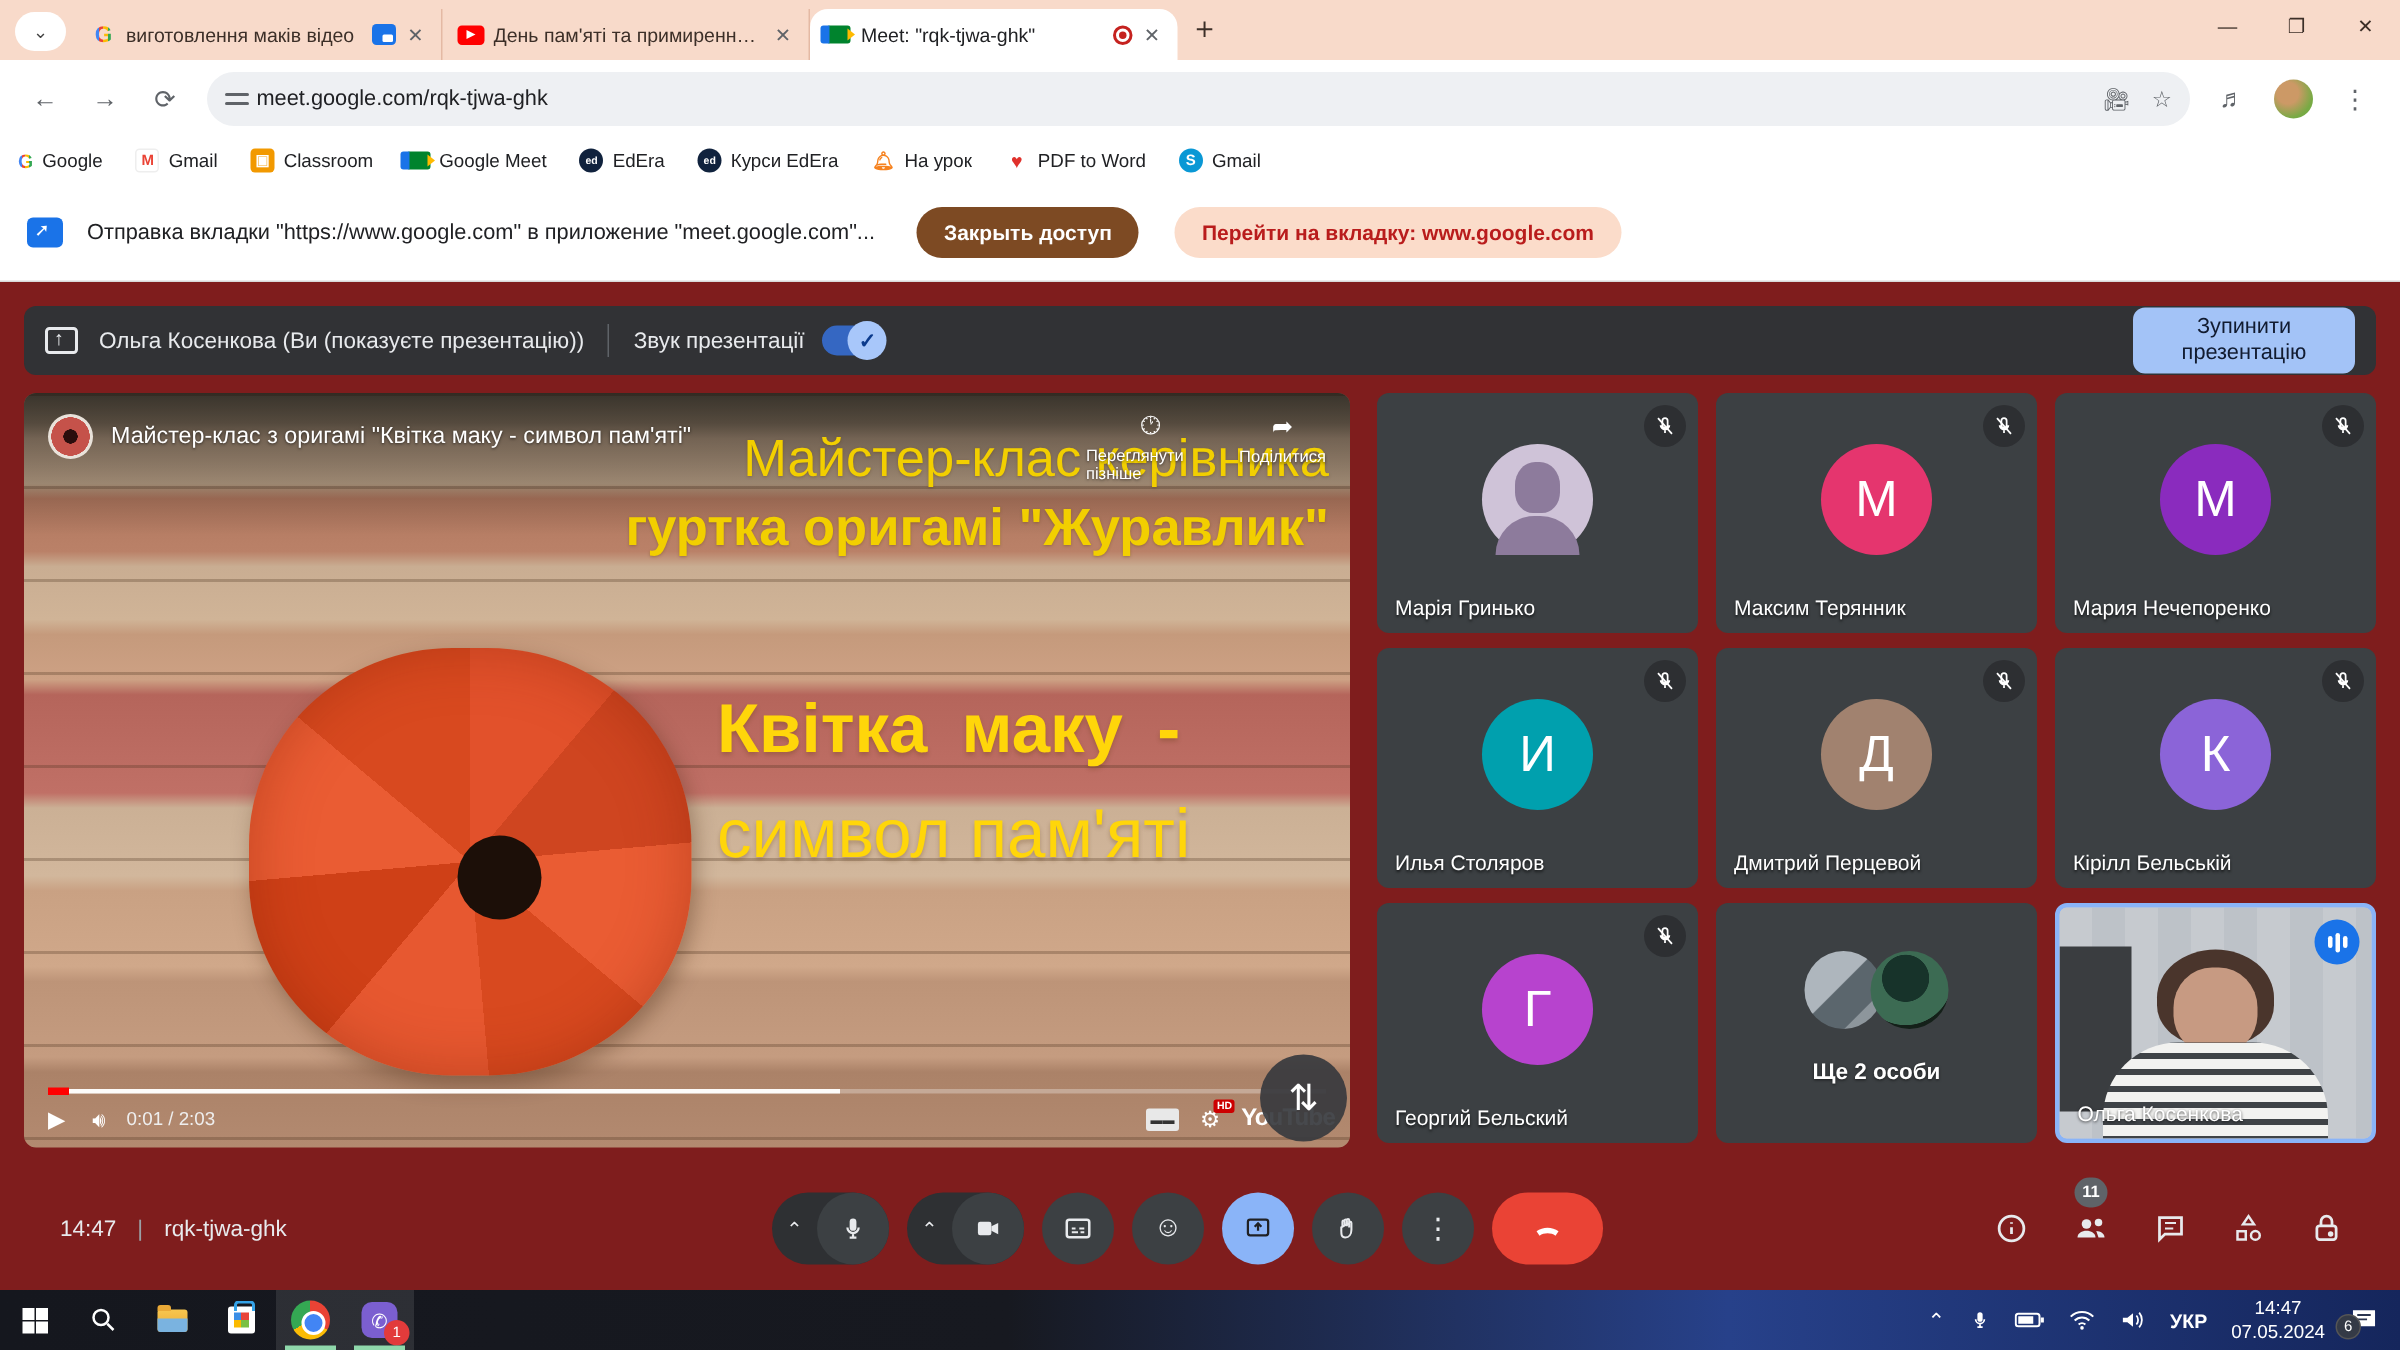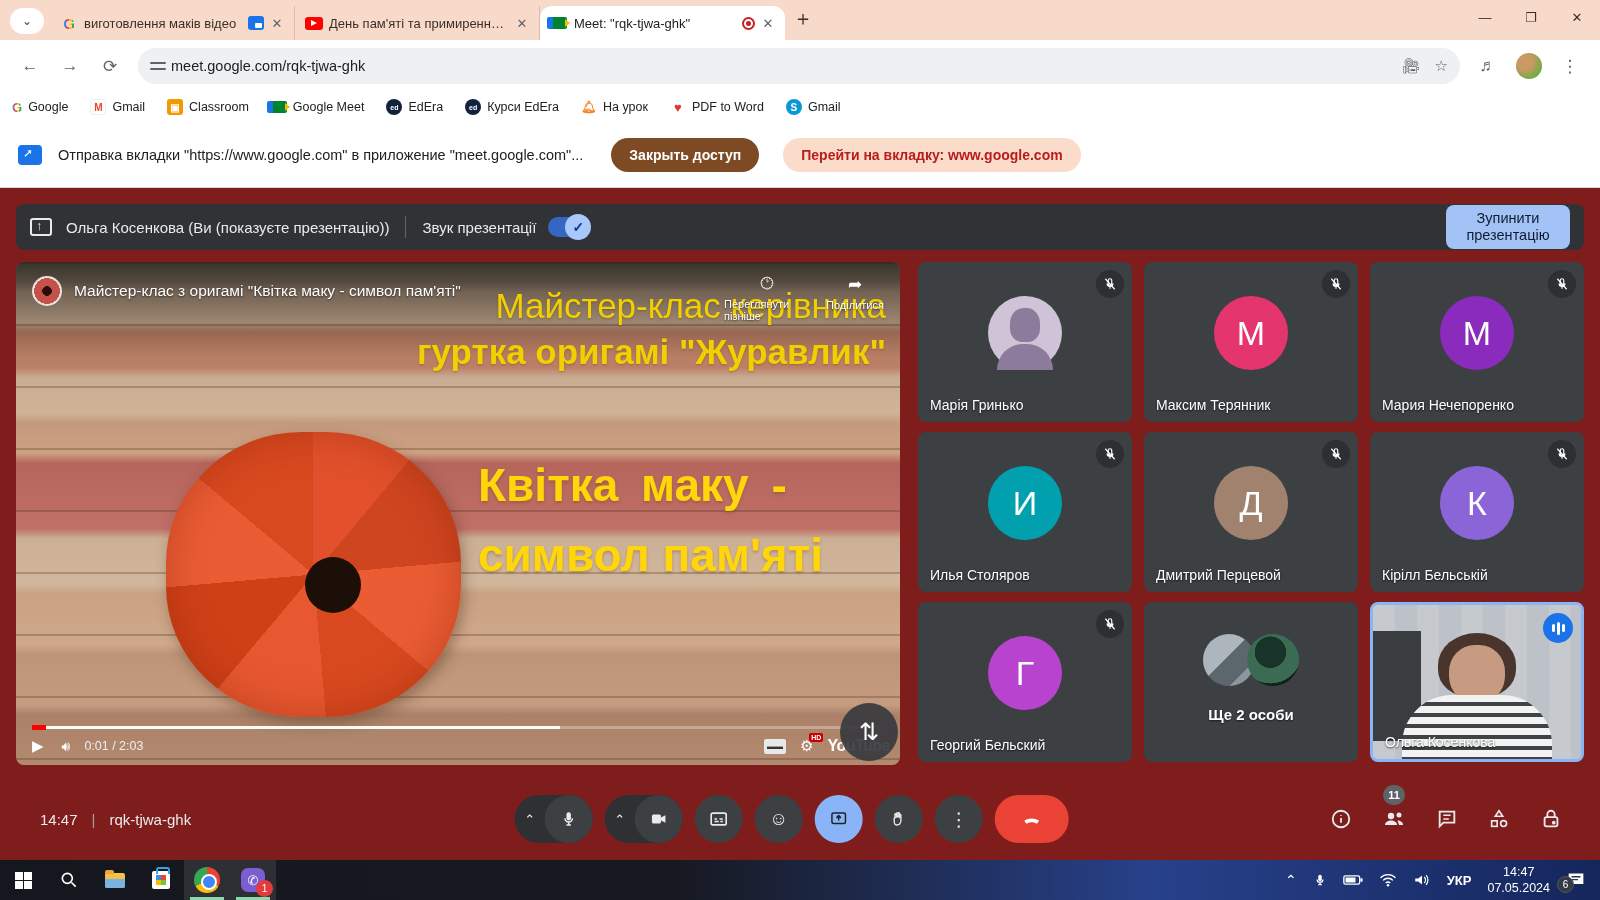--- a/index.html
+++ b/index.html
@@ -71,21 +71,21 @@
   .yt-head { position:absolute; top:14px; left:16px; display:flex; align-items:center; gap:12px; color:#fff; }
   .chan-av { width:30px; height:30px; border-radius:50%; background:radial-gradient(circle at 50% 50%, #2b0d0d 0 22%, #c5524a 23% 60%, #e9e2da 61%); }
   .yt-title { font-size:15.5px; text-shadow:0 1px 2px rgba(0,0,0,.6); }
   .yt-actions { position:absolute; top:12px; right:10px; display:flex; gap:10px; color:#fff; }
   .yt-act { display:flex; flex-direction:column; align-items:center; width:86px; }
   .yt-act .ic { font-size:17px; }
   .yt-act .lbl { font-size:11px; margin-top:4px; text-shadow:0 1px 2px rgba(0,0,0,.6); }
   .ov1 { position:absolute; top:24px; left:430px; right:14px; text-align:right; font-size:35px; font-weight:normal; color:#f2cf00; text-shadow:0 1px 2px rgba(90,60,10,.35); }
   .ov2 { position:absolute; top:70px; left:400px; right:14px; text-align:right; font-size:35px; font-weight:bold; color:#f2cf00; text-shadow:0 1px 2px rgba(90,60,10,.35); }
   .cap1 { position:absolute; top:196px; left:462px; font-size:46px; font-weight:bold; color:#ffd60a; word-spacing:10px; text-shadow:0 2px 3px rgba(100,60,20,.3); }
-  .cap2 { position:absolute; top:266px; left:462px; font-size:46px; font-weight:bold; color:#ffd60a; text-shadow:0 2px 3px rgba(100,60,20,.3); }
+  .cap2 { position:absolute; top:266px; left:462px; font-size:46px; font-weight:normal; color:#ffd60a; text-shadow:0 2px 3px rgba(100,60,20,.3); }
   .poppy { position:absolute; left:150px; top:170px; width:295px; height:285px; border-radius:46%;
     background:conic-gradient(#e2512b 0 40deg,#cf4520 40deg 85deg,#ea5c33 85deg 130deg,#d8491f 130deg 175deg,#e75830 175deg 220deg,#cf4017 220deg 265deg,#ea5c33 265deg 310deg,#d8491f 310deg 360deg);
     box-shadow:inset 0 0 40px rgba(120,30,0,.35), 3px 6px 14px rgba(60,30,10,.35); }
   .poppy:after { content:""; position:absolute; left:47%; top:44%; width:56px; height:56px; background:#1c0f08; border-radius:50%; }
   .progress { position:absolute; left:16px; right:16px; bottom:36px; height:3px; background:rgba(255,255,255,.30); }
   .progress .buffer { position:absolute; left:0; top:0; height:3px; width:62%; background:rgba(255,255,255,.95); }
   .progress .played { position:absolute; left:0; top:-1px; height:5px; width:14px; background:#f00; }
   .yt-controls { position:absolute; left:16px; right:10px; bottom:6px; height:26px; display:flex; align-items:center; color:#fff; }
   .yt-controls .play { font-size:15px; margin-right:18px; }
   .yt-controls .vol { font-size:14px; margin-right:14px; }
@@ -260,21 +260,21 @@
 <div class="meet">
 
   <div class="banner">
     <span class="present-ic"></span>
     <span class="name">Ольга Косенкова (Ви (показуєте презентацію))</span>
     <span class="vdiv"></span>
     <span class="name">Звук презентації</span>
     <span class="toggle">
         <span class="knob">✓</span>
       </span>
-    <span class="stopbtn" style="width:124px">Зупинити презентацію</span>
+    <span class="stopbtn" style="width:148px">Зупинити презентацію</span>
   </div>
 
   <div class="video">
     <div class="planks"></div>
     <div class="topshade"></div>
     <div class="poppy"></div>
     <div class="ov1">Майстер-клас керівника</div>
     <div class="ov2">гуртка оригамі "Журавлик"</div>
     <div class="cap1">Квітка маку -</div>
     <div class="cap2">символ пам'яті</div>

